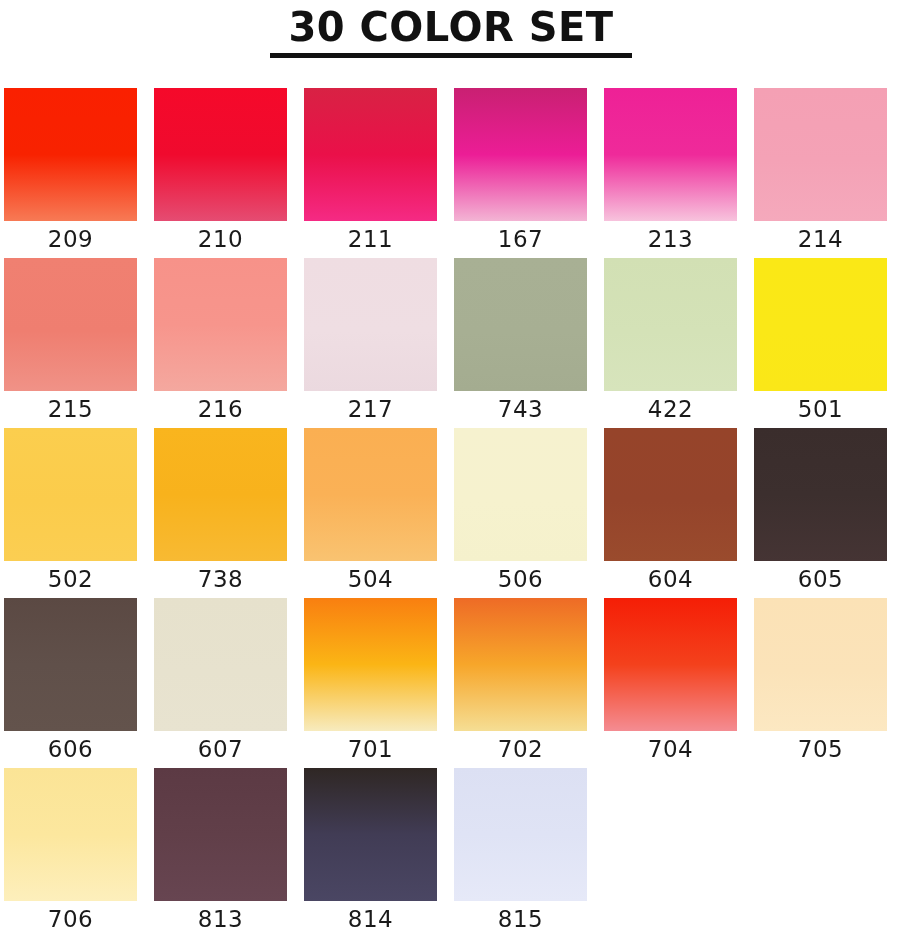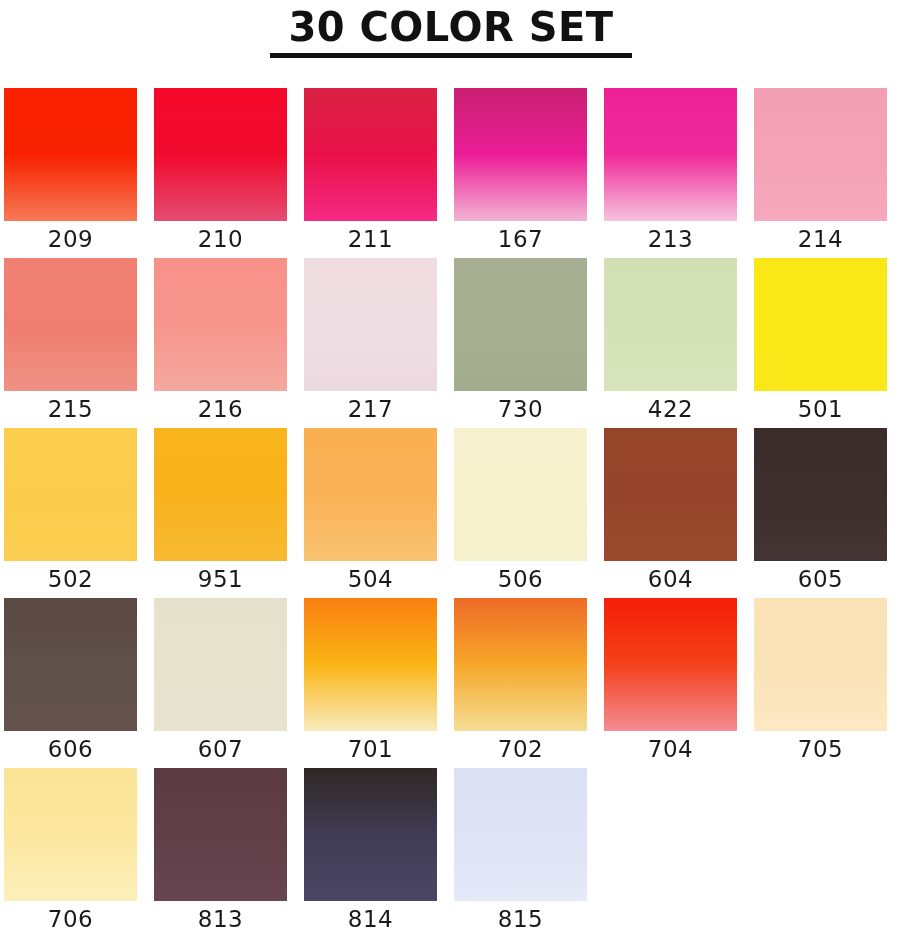--- a/index.html
+++ b/index.html
@@ -123,37 +123,37 @@
       <div class="swatch-cell">
         <div class="swatch-chip" style="background: linear-gradient(rgb(247, 146, 137) 0%, rgb(247, 149, 140) 50%, rgb(244, 168, 159) 100%);"></div>
         <div class="swatch-label">216</div>
       </div>
       <div class="swatch-cell">
         <div class="swatch-chip" style="background: linear-gradient(rgb(239, 221, 226) 0%, rgb(239, 222, 227) 55%, rgb(235, 217, 223) 100%);"></div>
         <div class="swatch-label">217</div>
       </div>
       <div class="swatch-cell">
         <div class="swatch-chip" style="background: linear-gradient(rgb(168, 176, 148) 0%, rgb(167, 175, 147) 55%, rgb(164, 172, 144) 100%);"></div>
-        <div class="swatch-label">730</div>
+        <div class="swatch-label">743</div>
       </div>
       <div class="swatch-cell">
         <div class="swatch-chip" style="background: linear-gradient(rgb(210, 224, 180) 0%, rgb(212, 226, 183) 55%, rgb(215, 228, 188) 100%);"></div>
         <div class="swatch-label">422</div>
       </div>
       <div class="swatch-cell">
         <div class="swatch-chip" style="background: linear-gradient(rgb(250, 232, 22) 0%, rgb(250, 232, 23) 55%, rgb(250, 231, 24) 100%);"></div>
         <div class="swatch-label">501</div>
       </div>
       <div class="swatch-cell">
         <div class="swatch-chip" style="background: linear-gradient(rgb(251, 206, 78) 0%, rgb(251, 204, 75) 55%, rgb(251, 206, 82) 100%);"></div>
         <div class="swatch-label">502</div>
       </div>
       <div class="swatch-cell">
         <div class="swatch-chip" style="background: linear-gradient(rgb(249, 181, 30) 0%, rgb(248, 178, 28) 50%, rgb(248, 186, 51) 100%);"></div>
-        <div class="swatch-label">951</div>
+        <div class="swatch-label">738</div>
       </div>
       <div class="swatch-cell">
         <div class="swatch-chip" style="background: linear-gradient(rgb(250, 175, 82) 0%, rgb(250, 177, 86) 50%, rgb(249, 195, 113) 100%);"></div>
         <div class="swatch-label">504</div>
       </div>
       <div class="swatch-cell">
         <div class="swatch-chip" style="background: linear-gradient(rgb(246, 242, 207) 0%, rgb(246, 242, 206) 55%, rgb(245, 241, 204) 100%);"></div>
         <div class="swatch-label">506</div>
       </div>
       <div class="swatch-cell">

